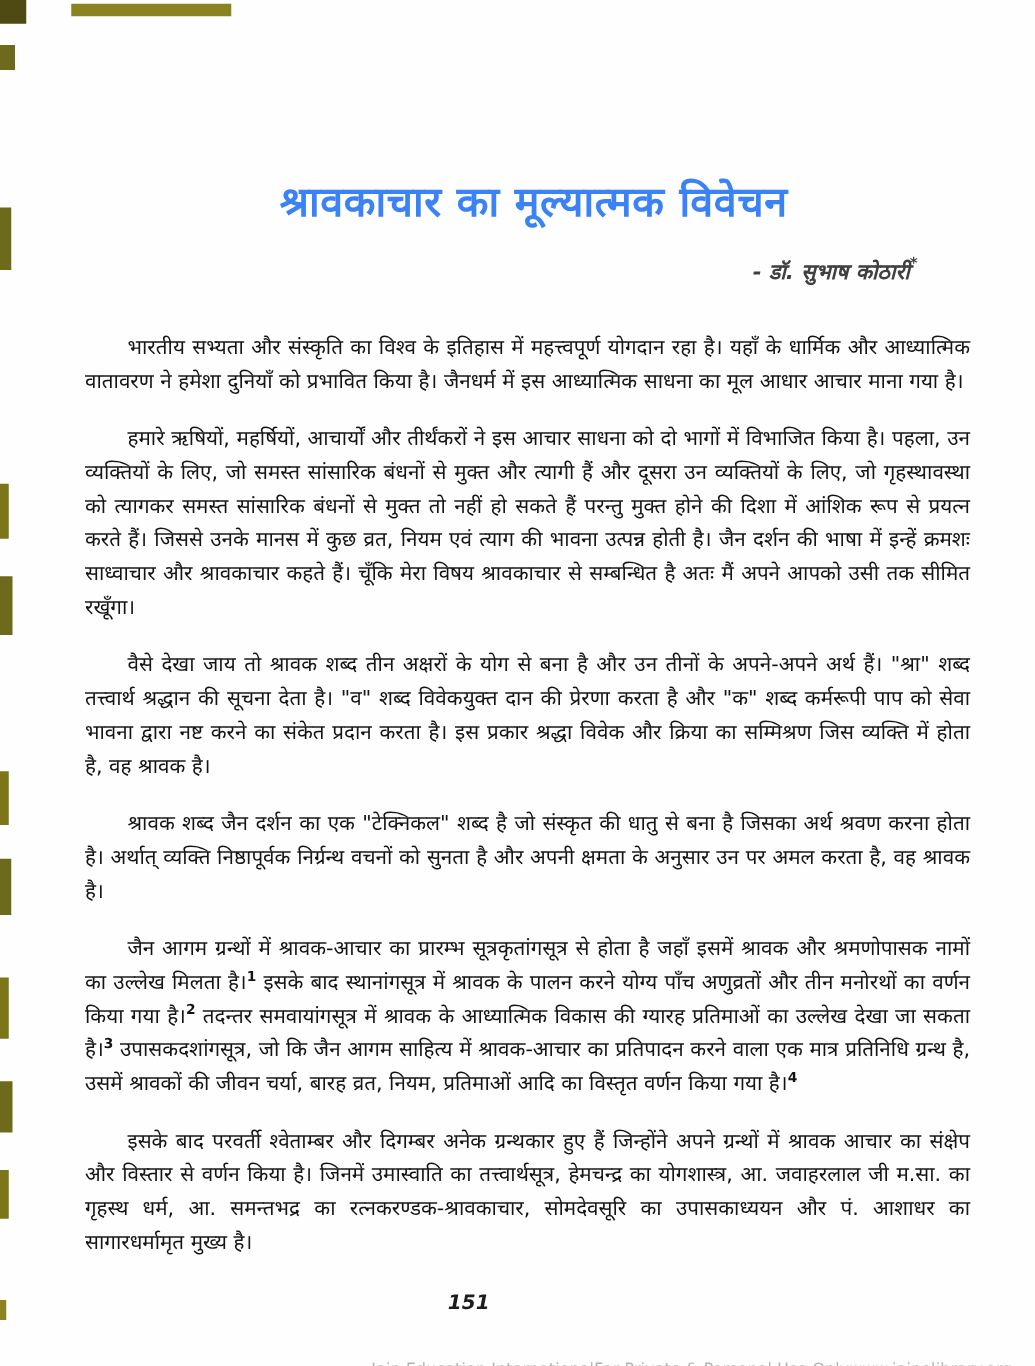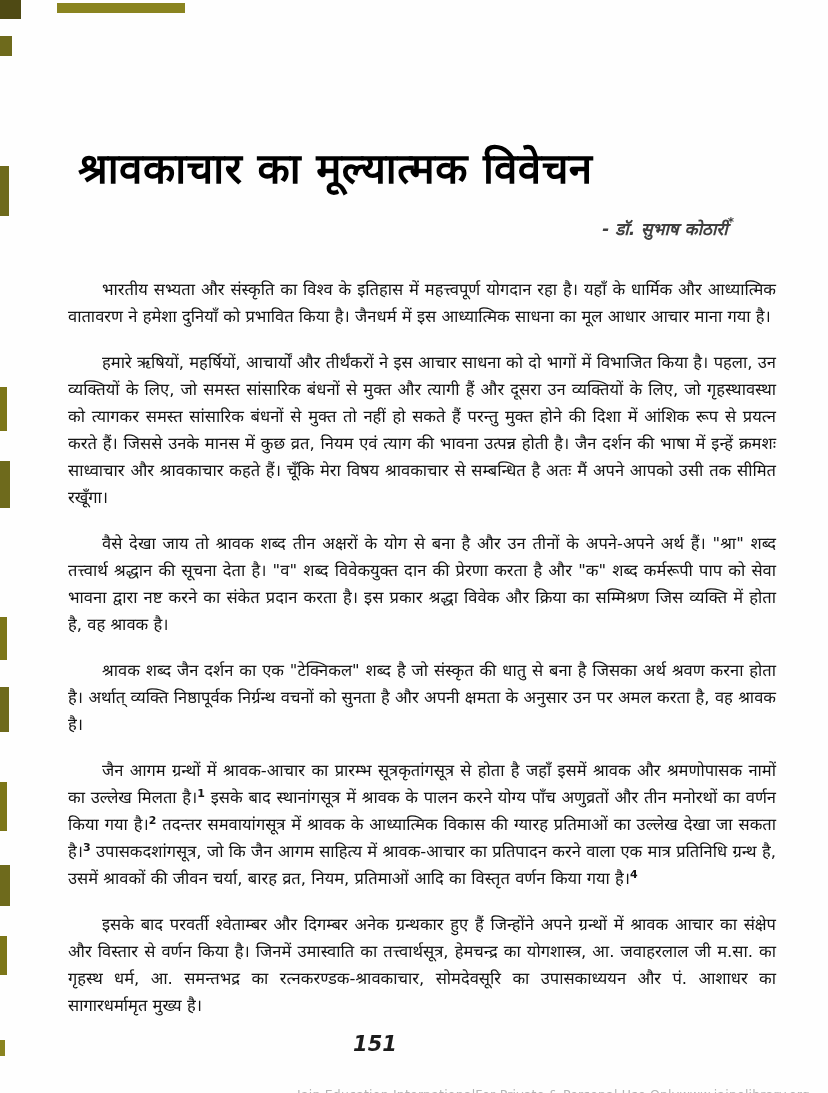--- a/index.html
+++ b/index.html
@@ -13,25 +13,25 @@
     font-family: "DejaVu Sans", sans-serif;
     color: #161616;
   }
   .content {
     position: absolute;
     left: 68px;
     top: 138px;
     width: 708px;
   }
   .doc-title {
-    text-align: left;
-    font-size: 42px;
+    text-align: center;
+    font-size: 33px;
     font-weight: bold;
     letter-spacing: 0.5px;
-    color: #000000;
+    color: #3b82f6;
     margin-bottom: 22px;
     padding-left: 10px;
   }
   .author-line {
     text-align: right;
     padding-right: 42px;
     font-size: 17px;
     font-weight: bold;
     font-style: italic;
     color: #404040;
@@ -64,21 +64,21 @@
     font-weight: bold;
     color: #101010;
     margin: 20px 0 10px 0;
   }
   .page-number {
     position: absolute;
     top: 1032px;
     left: 0;
     width: 750px;
     text-align: center;
-    font-size: 21px;
+    font-size: 16px;
     font-weight: bold;
     font-style: italic;
     color: #1c1c1c;
   }
   .scan-footer {
     position: absolute;
     top: 1063px;
     left: 20px;
     right: 18px;
     display: flex;

